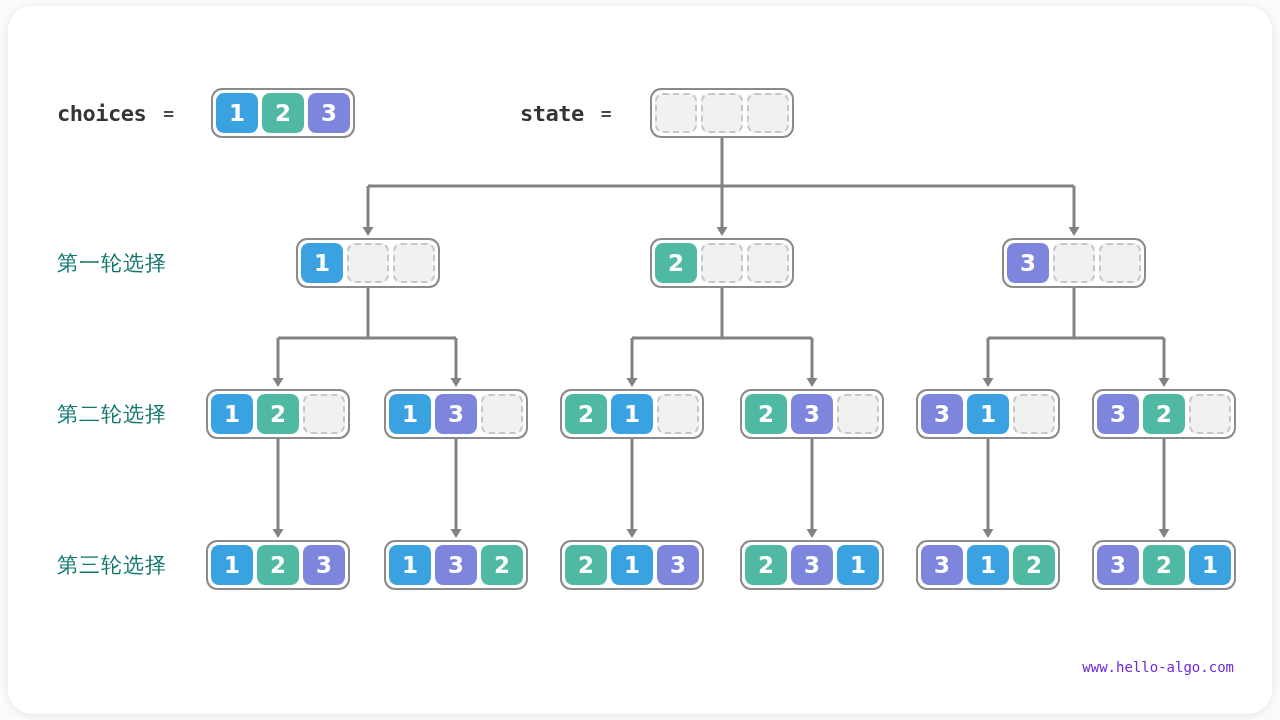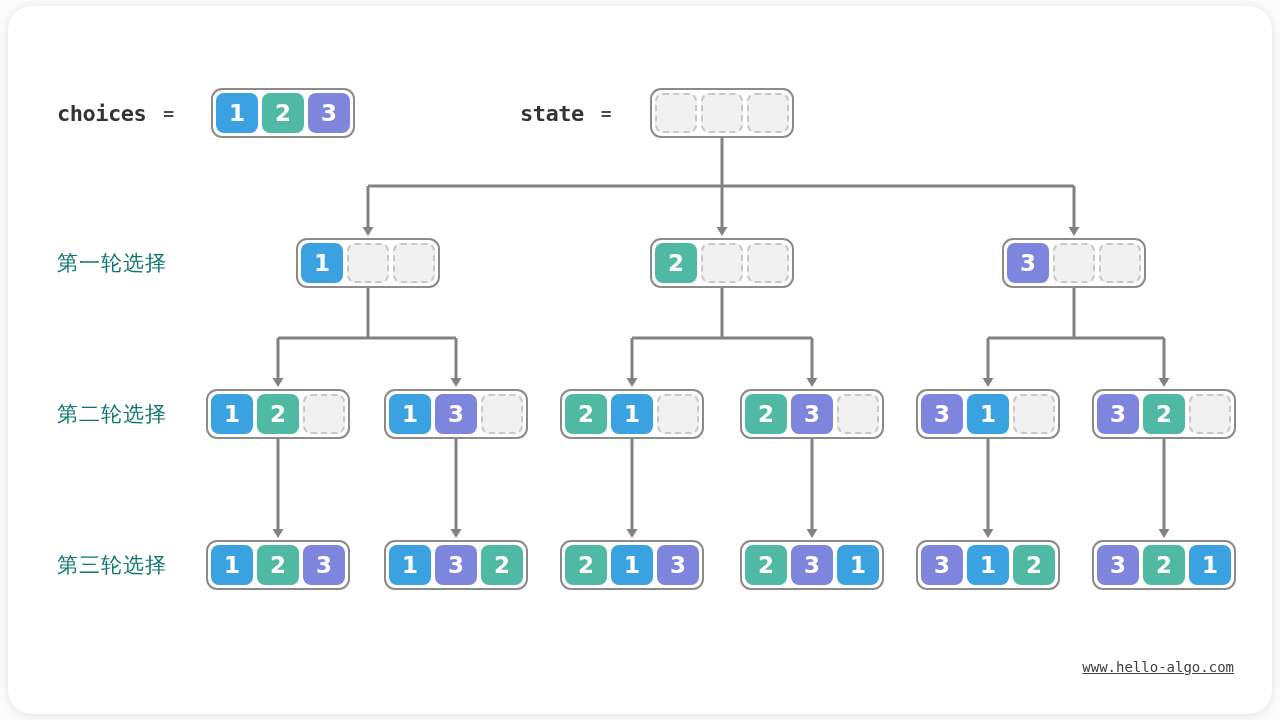--- a/index.html
+++ b/index.html
@@ -21,21 +21,21 @@
   .cell{width:42px;height:40px;border-radius:8px;box-sizing:border-box;display:flex;
         align-items:center;justify-content:center;color:#fff;font-weight:bold;font-size:23px;
         font-family:"DejaVu Sans","Liberation Sans",sans-serif;}
   .cell.empty{background:#f1f1f2;border:2px dashed #c7c7c7;}
 
   .rowlabel{position:absolute;left:57px;height:50px;display:flex;align-items:center;
             font-size:21px;color:#0f766e;letter-spacing:1px;}
 
   #watermark{position:absolute;right:46px;bottom:25px;
              font-family:"DejaVu Sans Mono","Liberation Mono",monospace;
-             font-size:14px;color:#404040;text-decoration:underline;}
+             font-size:14px;color:#6d28d9;}
 </style>
 </head>
 <body>
 
 <div id="card"></div>
 
 <div id="stage">
   <svg id="connectors">
       <line x1="722" y1="138" x2="722" y2="186" stroke="#828282" stroke-width="3"></line>
       <line x1="368" y1="186" x2="1074" y2="186" stroke="#828282" stroke-width="3"></line>

